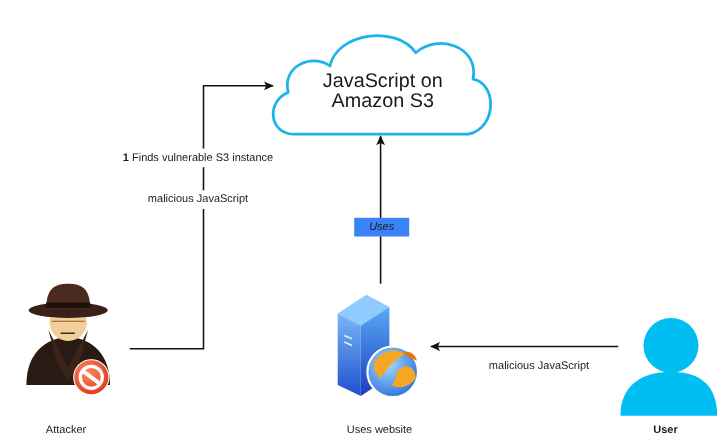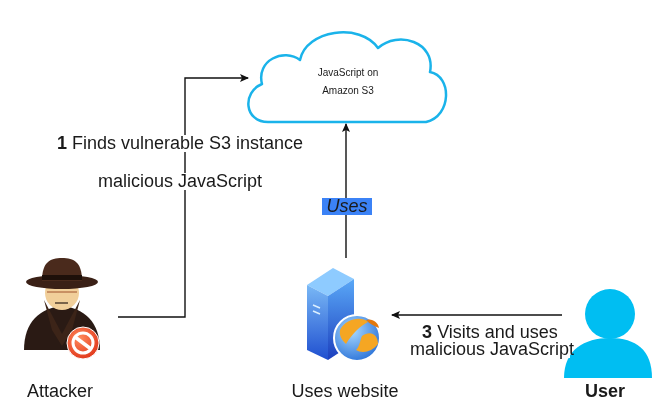--- a/index.html
+++ b/index.html
@@ -1,21 +1,21 @@
 <!DOCTYPE html>
 <html><head>
   <meta charset="utf-8">
   <style>
     html, body { margin: 0; padding: 0; background: #ffffff; }
     body { width: 652px; height: 402px; position: relative; overflow: hidden;
            font-family: "Liberation Sans", sans-serif; color: #1a1a1a; }
     svg.canvas { position: absolute; left: 0; top: 0; }
-    .lbl { position: absolute; font-size: 18px; line-height: 17px; text-align: center; white-space: nowrap; }
+    .lbl { position: absolute; font-size: 10px; line-height: 17px; text-align: center; white-space: nowrap; }
     .lbl b { font-weight: bold; }
-    .cloud-text { left: 268px; top: 64px; width: 160px; font-size: 10px; line-height: 18px; }
+    .cloud-text { left: 268px; top: 64px; width: 160px; font-size: 18px; line-height: 18px; }
     .step1 { left: 40px; top: 135px; width: 280px; background: #fff; }
     .step2 { left: 40px; top: 173px; width: 280px; background: #fff; }
     .uses { left: 322px; top: 198px; width: 50px; background: #3b82f6; font-style: italic; }
     .step3 { left: 410px; top: 324px; width: 160px; background: #fff; }
     .cap-attacker { left: 10px; top: 383px; width: 100px; }
     .cap-website { left: 285px; top: 383px; width: 120px; }
     .cap-user { left: 560px; top: 383px; width: 90px; font-weight: bold; }
   </style>
 </head>
 <body>
@@ -99,19 +99,18 @@
 
 <div class="lbl step1"><b>1</b><span> Finds vulnerable S3 instance</span></div>
 
 <div class="lbl step2">
   <div>malicious JavaScript</div>
 </div>
 
 <div class="lbl uses">Uses</div>
 
 <div class="lbl step3">
-  <div><b>3</b><span> Visits and uses</span></div>
   <div>malicious JavaScript</div>
 </div>
 
 <div class="lbl cap-attacker">Attacker</div>
 <div class="lbl cap-website">Uses website</div>
 <div class="lbl cap-user">User</div>
 
 </body></html>

